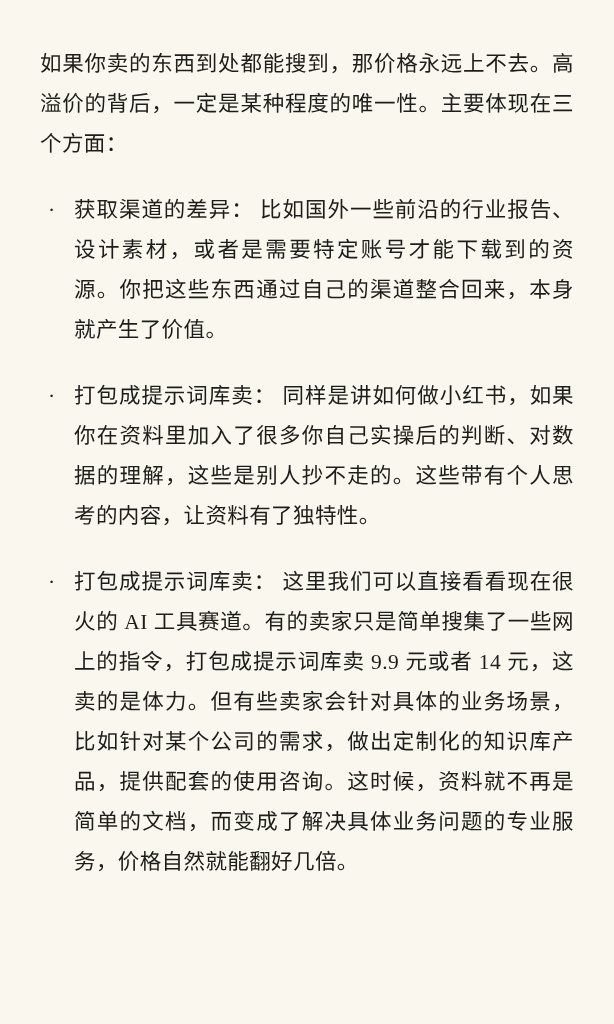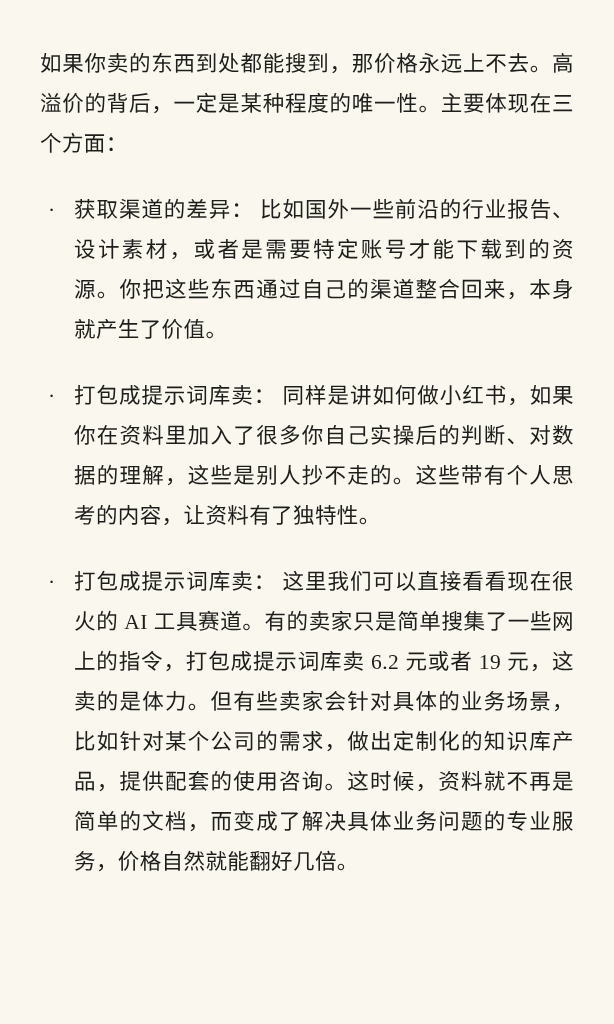--- a/index.html
+++ b/index.html
@@ -69,16 +69,16 @@
     <span class="bullet-body"><span class="bullet-lead">获取渠道的差异：</span><span> 比如国外一些前沿的行业报告、设计素材，或者是需要特定账号才能下载到的资源。你把这些东西通过自己的渠道整合回来，本身就产生了价值。</span></span>
   </div>
 
   <div class="bullet-para">
     <span class="bullet-mark">·</span>
     <span class="bullet-body"><span class="bullet-lead">打包成提示词库卖：</span><span> 同样是讲如何做小红书，如果你在资料里加入了很多你自己实操后的判断、对数据的理解，这些是别人抄不走的。这些带有个人思考的内容，让资料有了独特性。</span></span>
   </div>
 
   <div class="bullet-para">
     <span class="bullet-mark">·</span>
-    <span class="bullet-body"><span class="bullet-lead">打包成提示词库卖：</span><span> 这里我们可以直接看看现在很火的 AI 工具赛道。有的卖家只是简单搜集了一些网上的指令，打包成提示词库卖 6.2 元或者 19 元，这卖的是体力。但有些卖家会针对具体的业务场景，比如针对某个公司的需求，做出定制化的知识库产品，提供配套的使用咨询。这时候，资料就不再是简单的文档，而变成了解决具体业务问题的专业服务，价格自然就能翻好几倍。</span></span>
+    <span class="bullet-body"><span class="bullet-lead">打包成提示词库卖：</span><span> 这里我们可以直接看看现在很火的 AI 工具赛道。有的卖家只是简单搜集了一些网上的指令，打包成提示词库卖 9.9 元或者 14 元，这卖的是体力。但有些卖家会针对具体的业务场景，比如针对某个公司的需求，做出定制化的知识库产品，提供配套的使用咨询。这时候，资料就不再是简单的文档，而变成了解决具体业务问题的专业服务，价格自然就能翻好几倍。</span></span>
   </div>
 
 </div>
 
 </body></html>

